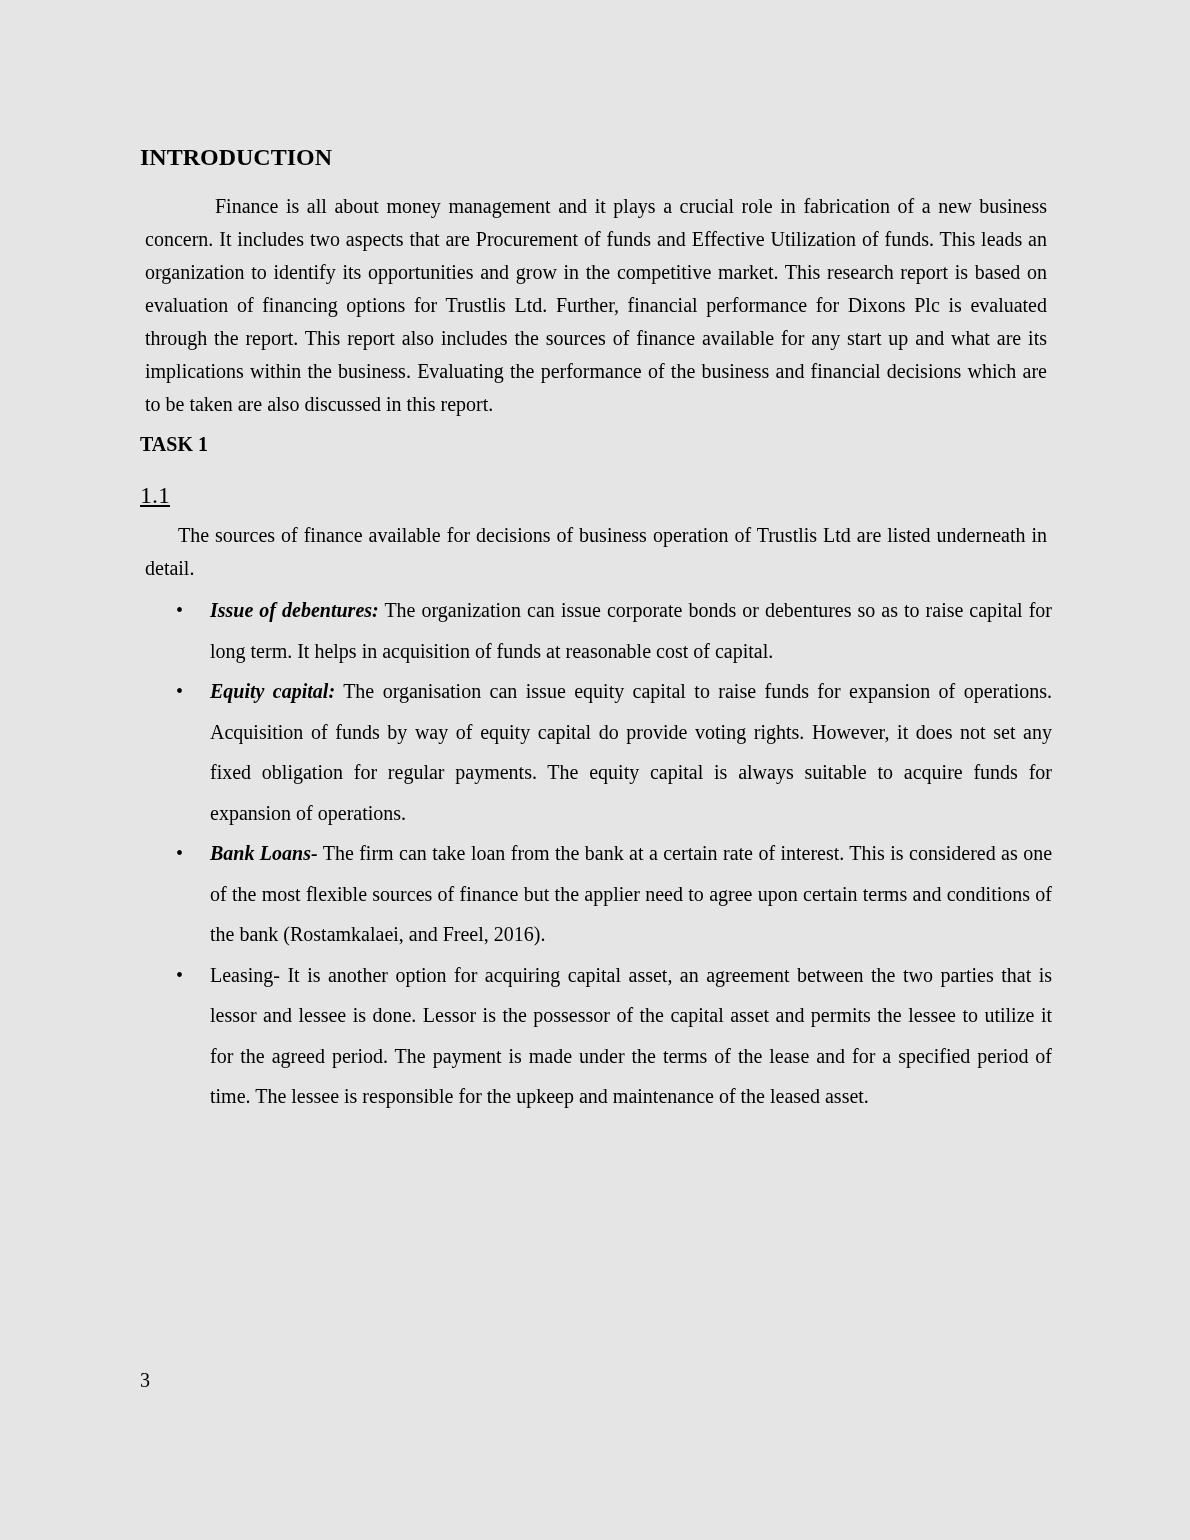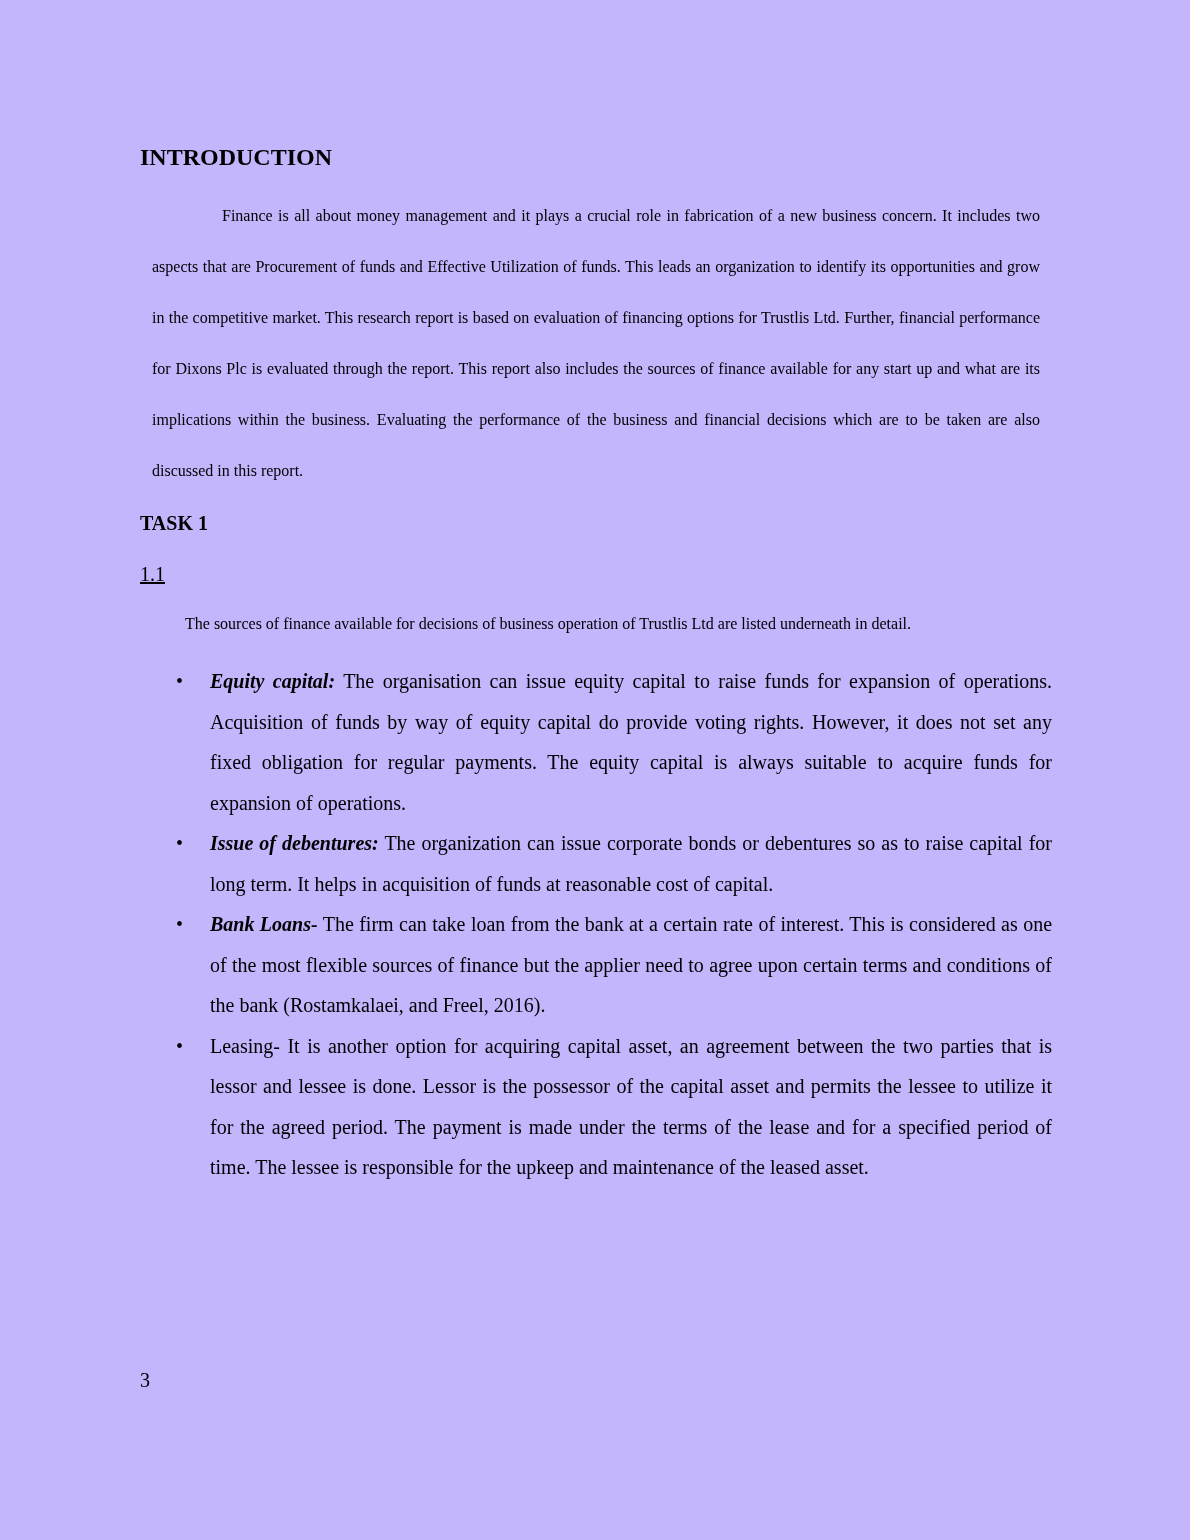--- a/index.html
+++ b/index.html
@@ -4,21 +4,21 @@
 <style>
   html, body {
     margin: 0;
     padding: 0;
     background: #ffffff;
   }
   .page {
     position: relative;
     width: 1190px;
     height: 1540px;
-    background: #c4b5fd;
+    background: #e5e5e5;
     font-family: "Liberation Serif", serif;
     color: #000000;
     overflow: hidden;
   }
   .content {
     position: absolute;
     left: 140px;
     top: 142px;
     width: 912px;
   }
@@ -28,30 +28,30 @@
     font-weight: bold;
     margin: 0 0 18px 0;
   }
   h2.doc-heading {
     font-size: 20px;
     line-height: 30px;
     font-weight: bold;
     margin: 8px 0 0 0;
   }
   .subheading {
-    font-size: 20px;
+    font-size: 24px;
     line-height: 28px;
     margin: 22px 0 0 0;
     text-decoration: underline;
   }
   p.body-par {
-    font-size: 16px;
-    line-height: 51px;
+    font-size: 20px;
+    line-height: 33px;
     text-align: justify;
-    margin: 12px;
+    margin: 5px;
   }
   p.first-par {
     text-indent: 70px;
   }
   p.small-indent {
     text-indent: 33px;
     margin-top: 10px;
   }
   ul.src-list {
     list-style: none;
@@ -102,26 +102,26 @@
     <p class="body-par first-par">Finance is all about money management and it plays a crucial role in fabrication of a new business concern. It includes two aspects that are Procurement of funds and Effective Utilization of funds. This leads an organization to identify its opportunities and grow in the competitive market. This research report is based on evaluation of financing options for Trustlis Ltd. Further, financial performance for Dixons Plc is evaluated through the report. This report also includes the sources of finance available for any start up and what are its implications within the business. Evaluating the performance of the business and financial decisions which are to be taken are also discussed in this report.</p>
 
     <h2 class="doc-heading">TASK 1</h2>
 
     <div class="subheading">1.1</div>
 
     <p class="body-par small-indent">The sources of finance available for decisions of business operation of Trustlis Ltd are listed underneath in detail.</p>
 
     <ul class="src-list">
       <li>
+        <span class="lead-bi">Issue of debentures:</span>
+        <span>The organization can issue corporate bonds or debentures so as to raise capital for long term. It helps in acquisition of funds at reasonable cost of capital.</span>
+      </li>
+      <li>
         <span class="lead-bi">Equity capital:</span>
         <span>The organisation can issue equity capital to raise funds for expansion of operations. Acquisition of funds by way of equity capital do provide voting rights. However, it does not set any fixed obligation for regular payments. The equity capital is always suitable to acquire funds for expansion of operations.</span>
-      </li>
-      <li>
-        <span class="lead-bi">Issue of debentures:</span>
-        <span>The organization can issue corporate bonds or debentures so as to raise capital for long term. It helps in acquisition of funds at reasonable cost of capital.</span>
       </li>
       <li>
         <span class="lead-bi">Bank Loans-</span>
         <span>The firm can take loan from the bank at a certain rate of interest. This is considered as one of the most flexible sources of finance but the applier need to agree upon certain terms and conditions of the bank (Rostamkalaei, and Freel, 2016).</span>
       </li>
       <li>
         <span class="lead-b">Leasing-</span>
         <span>It is another option for acquiring capital asset, an agreement between the two parties that is lessor and lessee is done. Lessor is the possessor of the capital asset and permits the lessee to utilize it for the agreed period. The payment is made under the terms of the lease and for a specified period of time. The lessee is responsible for the upkeep and maintenance of the leased asset.</span>
       </li>
     </ul>

